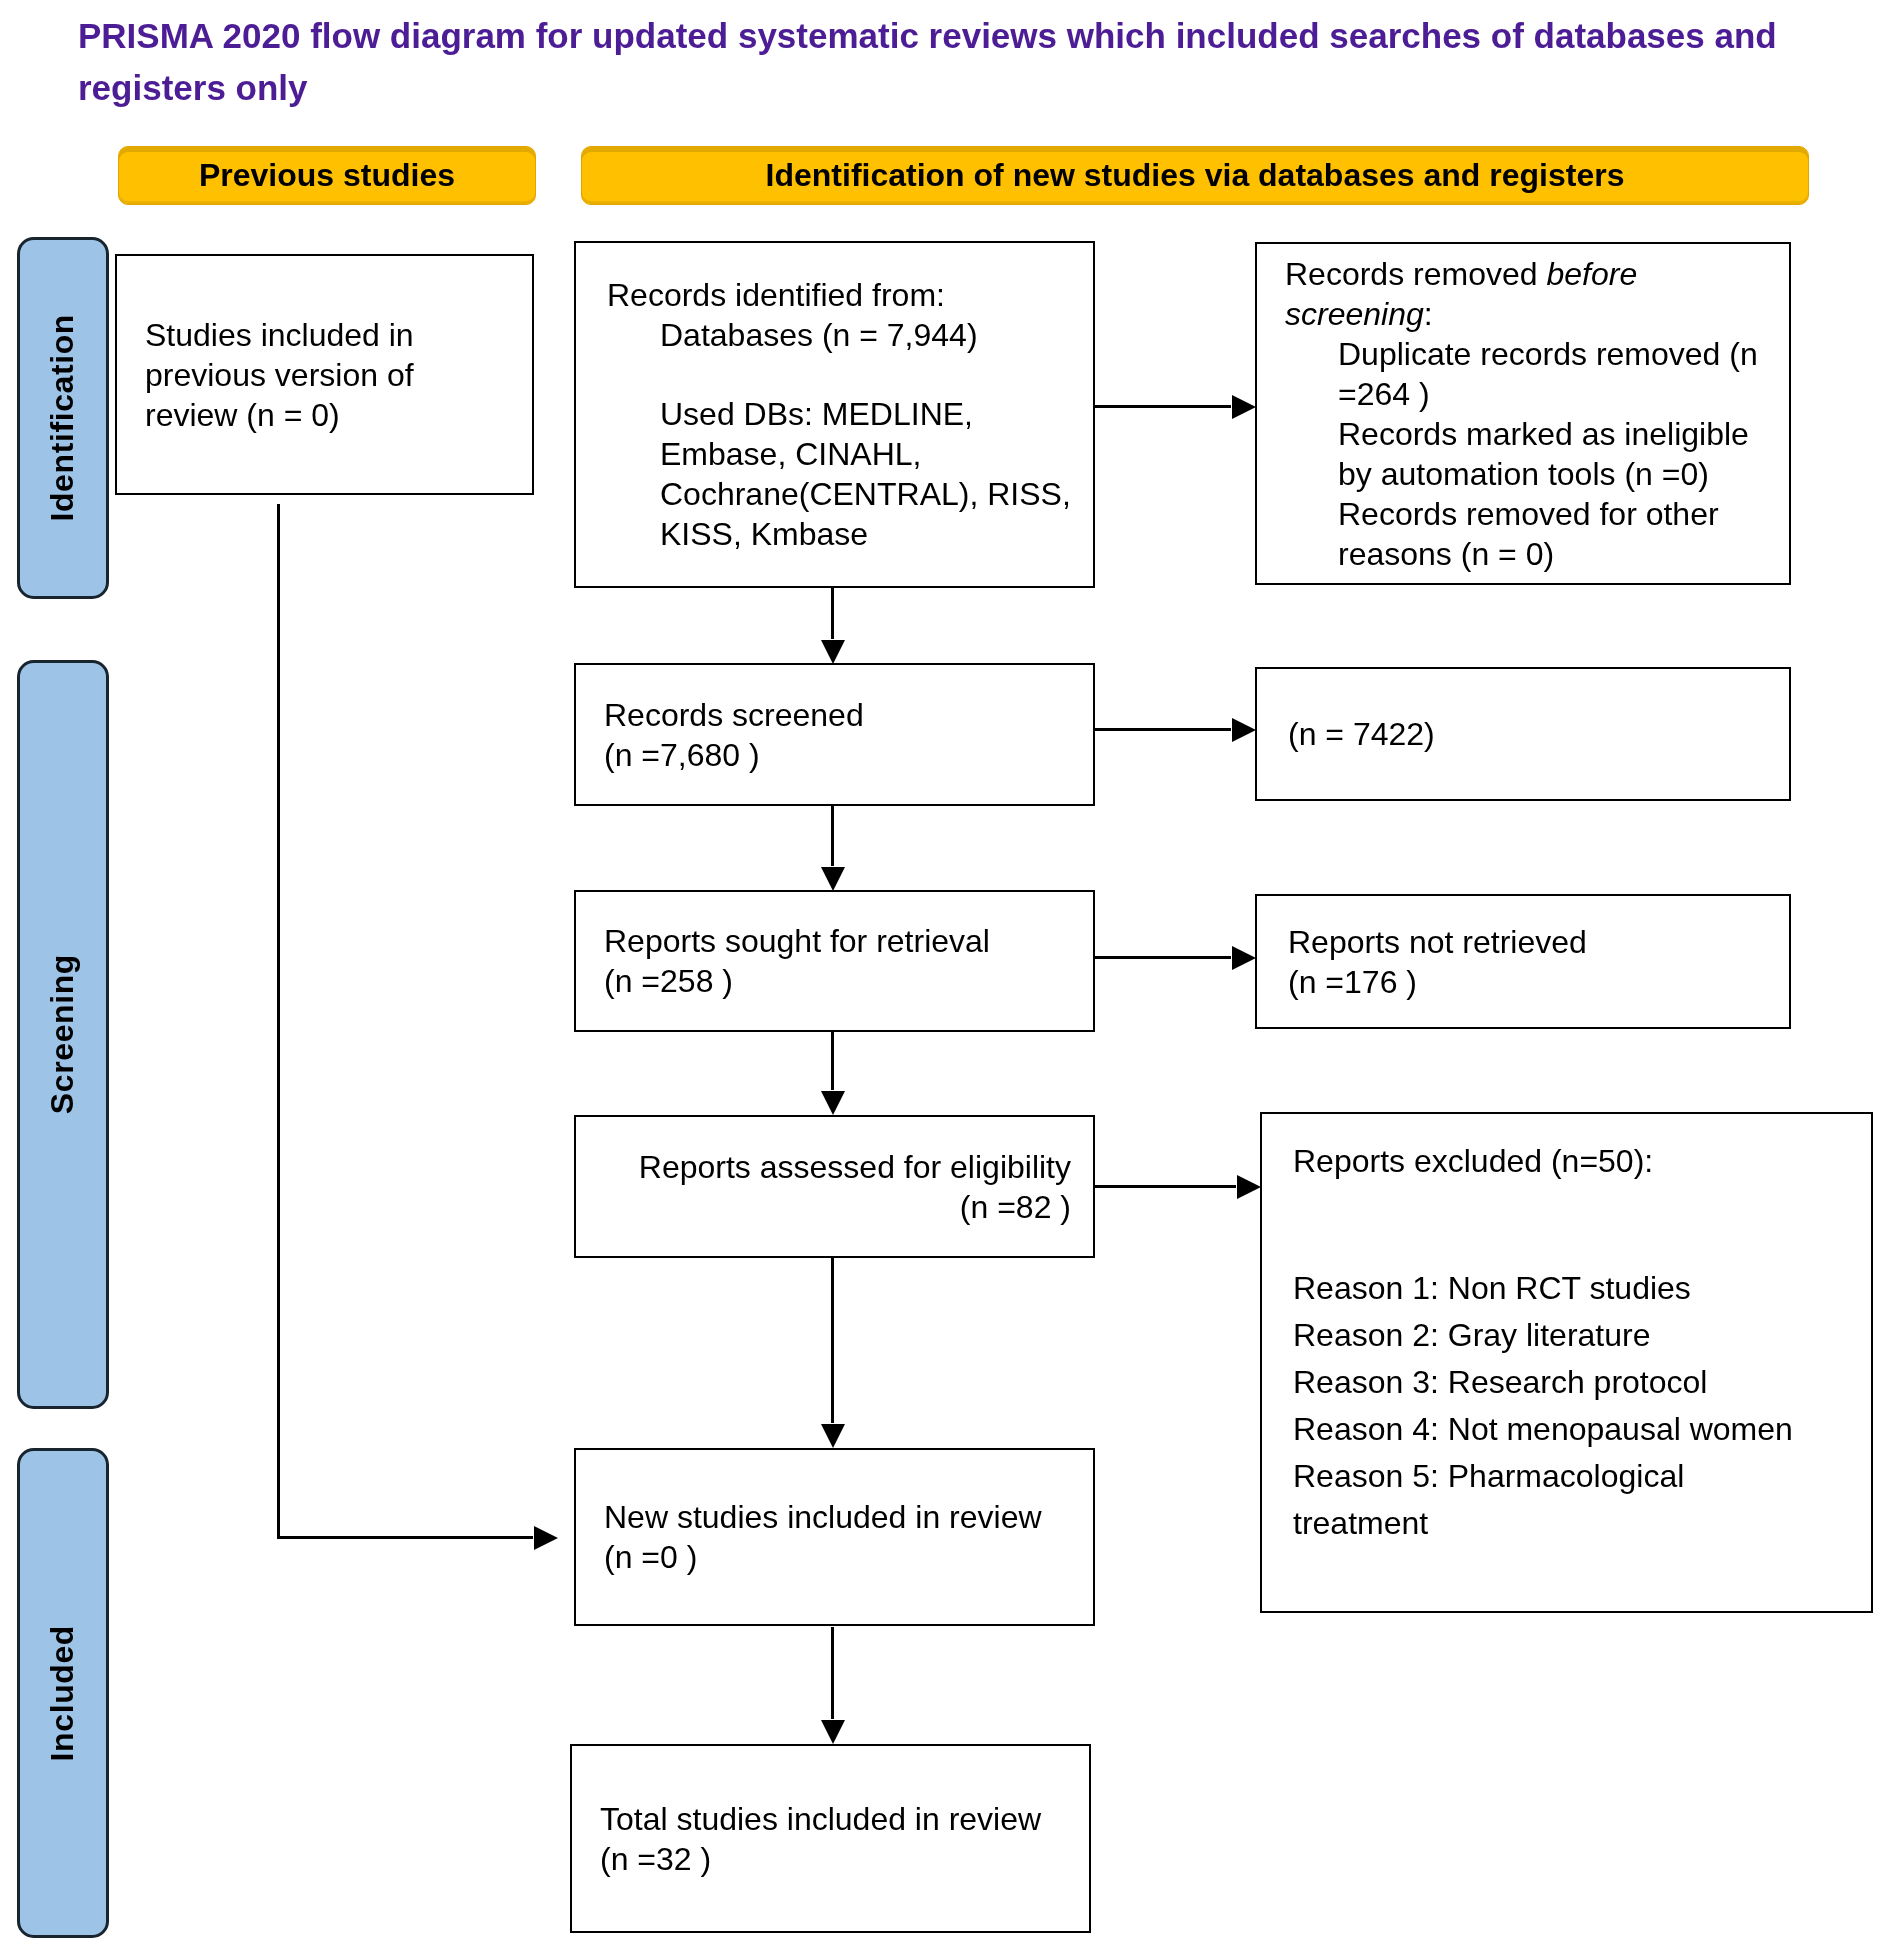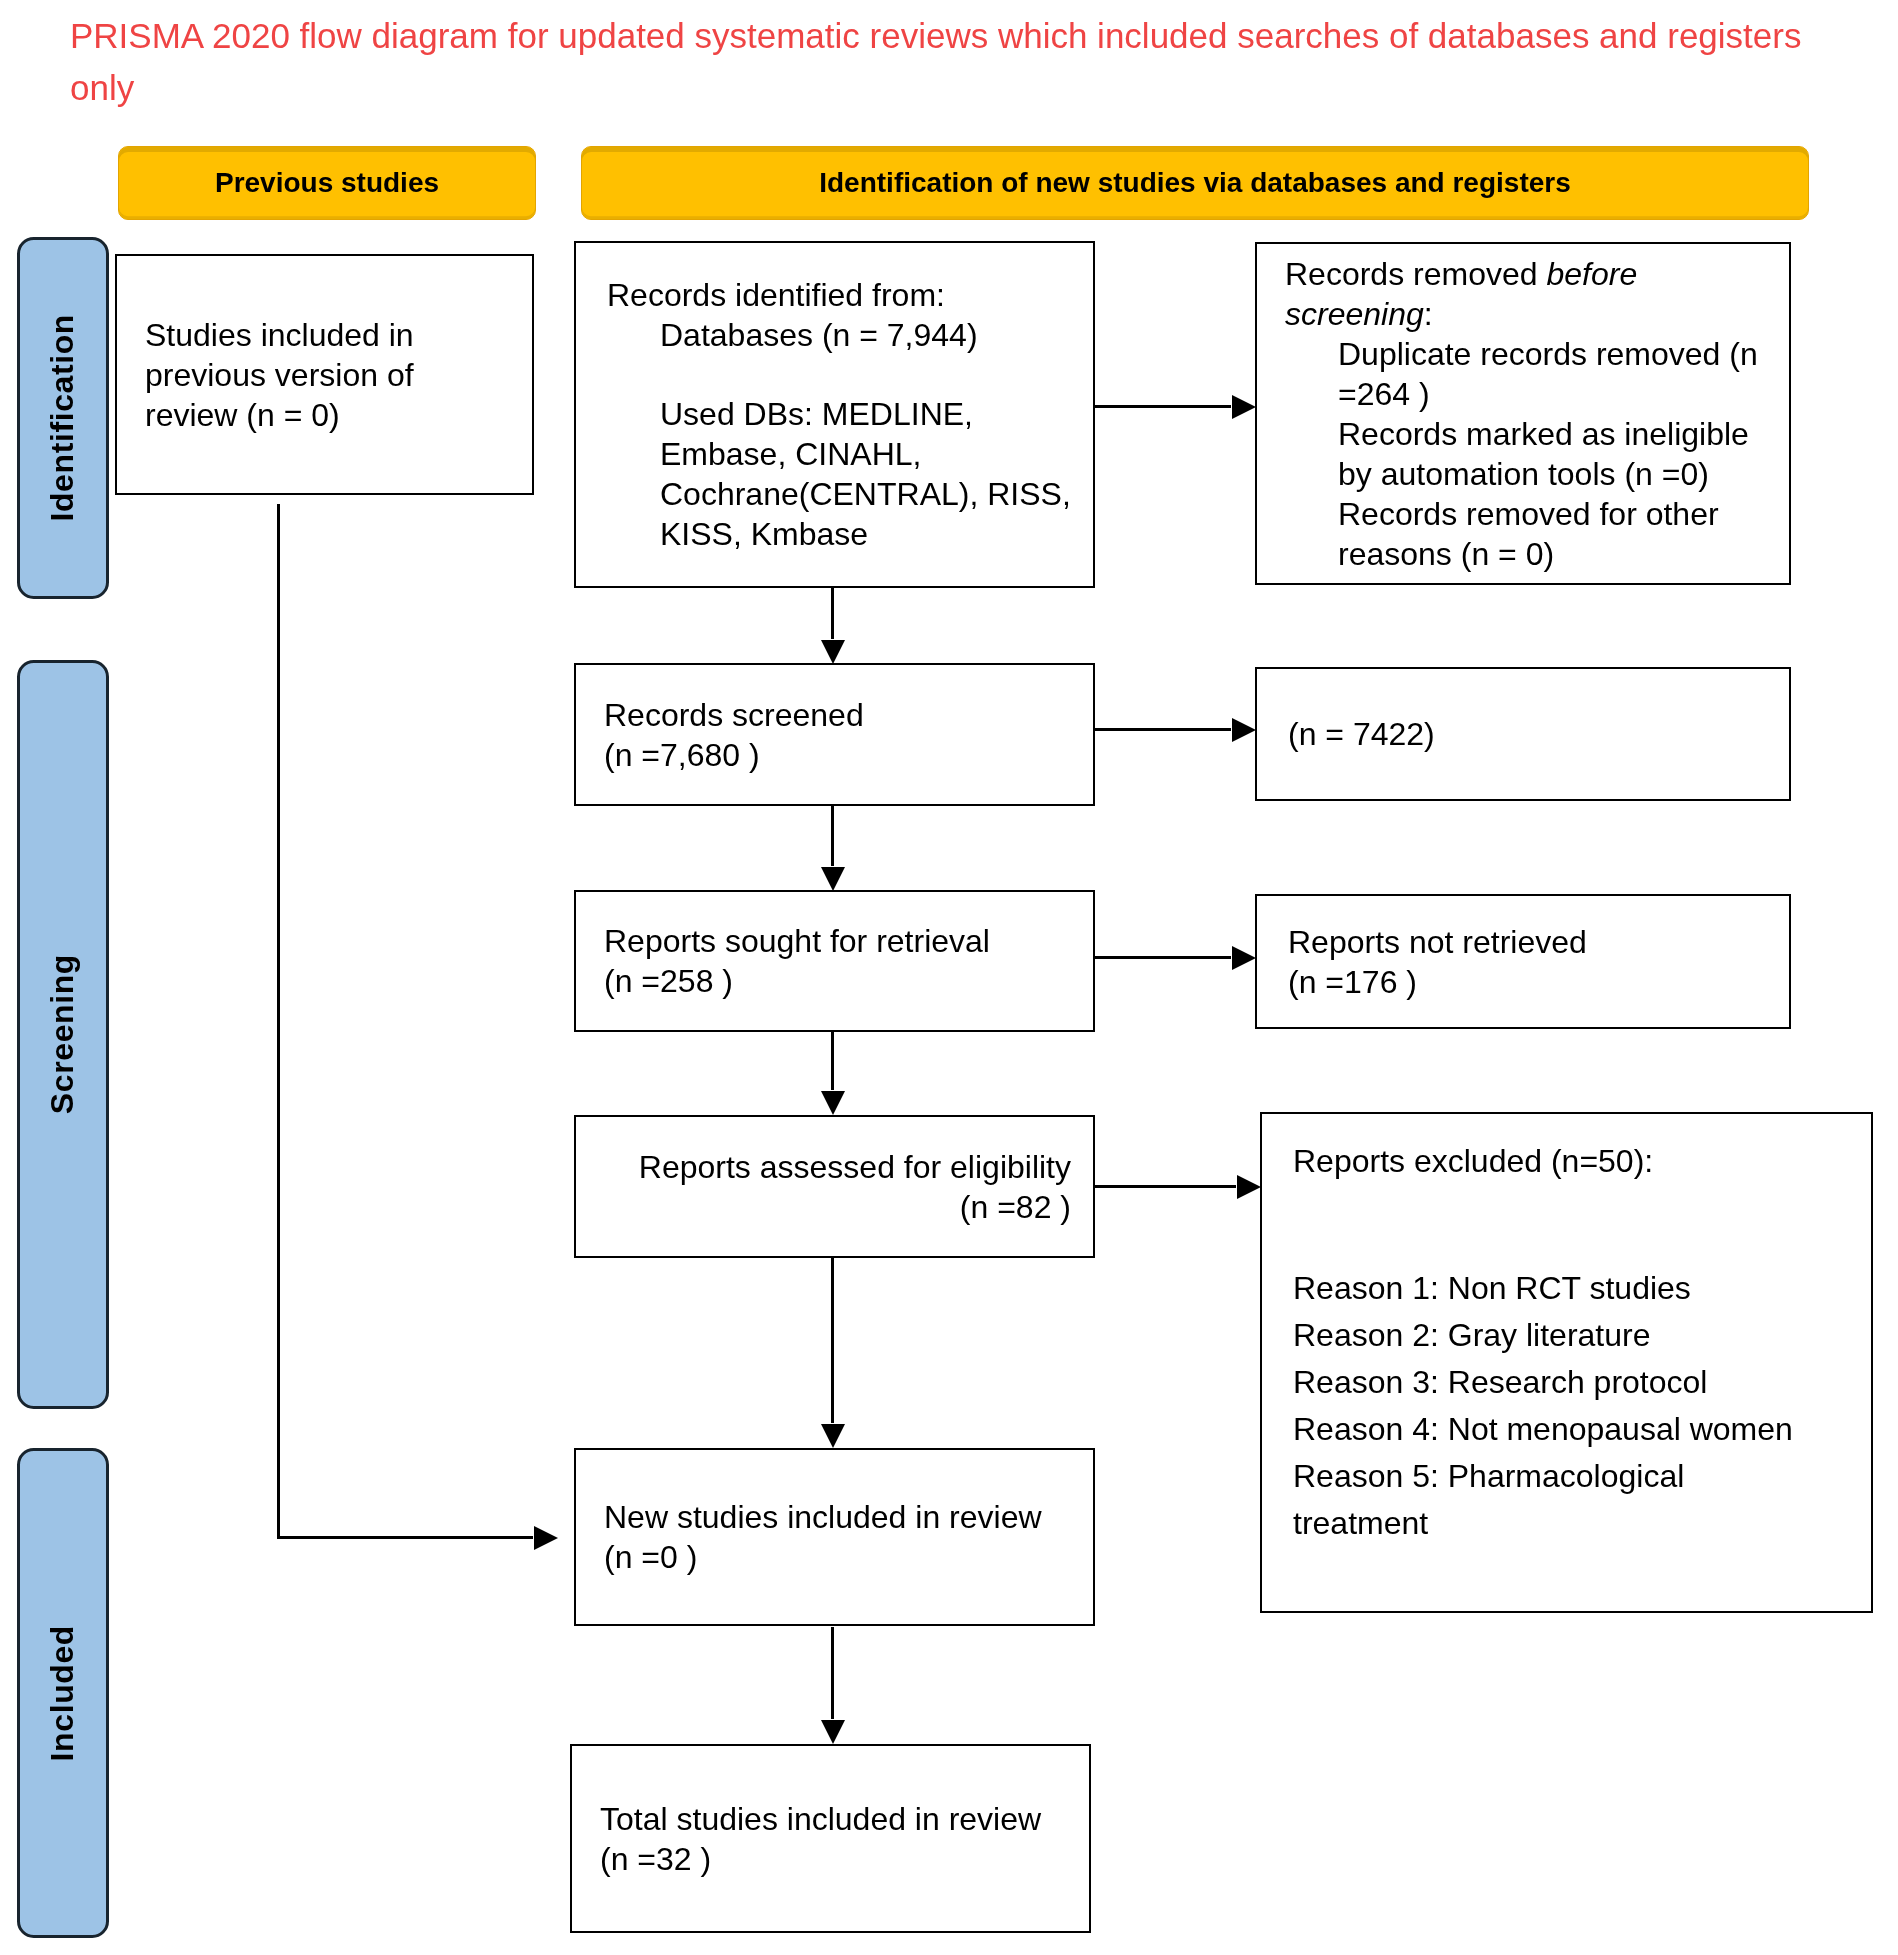--- a/index.html
+++ b/index.html
@@ -2,30 +2,30 @@
 <html style="font-size:9px"><head>
 <meta charset="utf-8">
 <style>
   html,body { margin:0; padding:0; background:#ffffff; }
   #canvas {
     position:relative; width:1898px; height:1955px; background:#ffffff;
     font-family:"Liberation Sans","DejaVu Sans",sans-serif; color:#000;
   }
   
   #diagram-title {
-    position:absolute; left:70px; top:10px; width:1805px;
-    font-size:35px; line-height:52px; font-weight:normal; color:#ef4444;
+    position:absolute; left:78px; top:10px; width:1805px;
+    font-size:35px; line-height:52px; font-weight:bold; color:#4c1d95;
   }
   
   .hdr {
-    position:absolute; height:74px; background:#FFC000;
+    position:absolute; height:59px; background:#FFC000;
     border:1.7px solid #E3A400; border-radius:10px;
     box-shadow: inset 0 5px 0 rgba(191,144,0,.45), inset 0 -2.8px 0 rgba(191,144,0,.35);
     display:flex; align-items:center; justify-content:center;
-    font-size:28px; font-weight:bold; color:#000; box-sizing:border-box;
+    font-size:32px; font-weight:bold; color:#000; box-sizing:border-box;
   }
   #hdr-prev { left:118px; top:146px; width:418px; }
   #hdr-new  { left:581px; top:146px; width:1228px; }
   
   .stage {
     position:absolute; left:16.7px; width:92px; background:#9DC3E6;
     border:3.3px solid #18242E; border-radius:16.7px; box-sizing:border-box;
     display:flex; align-items:center; justify-content:center;
   }
   .stage span {

